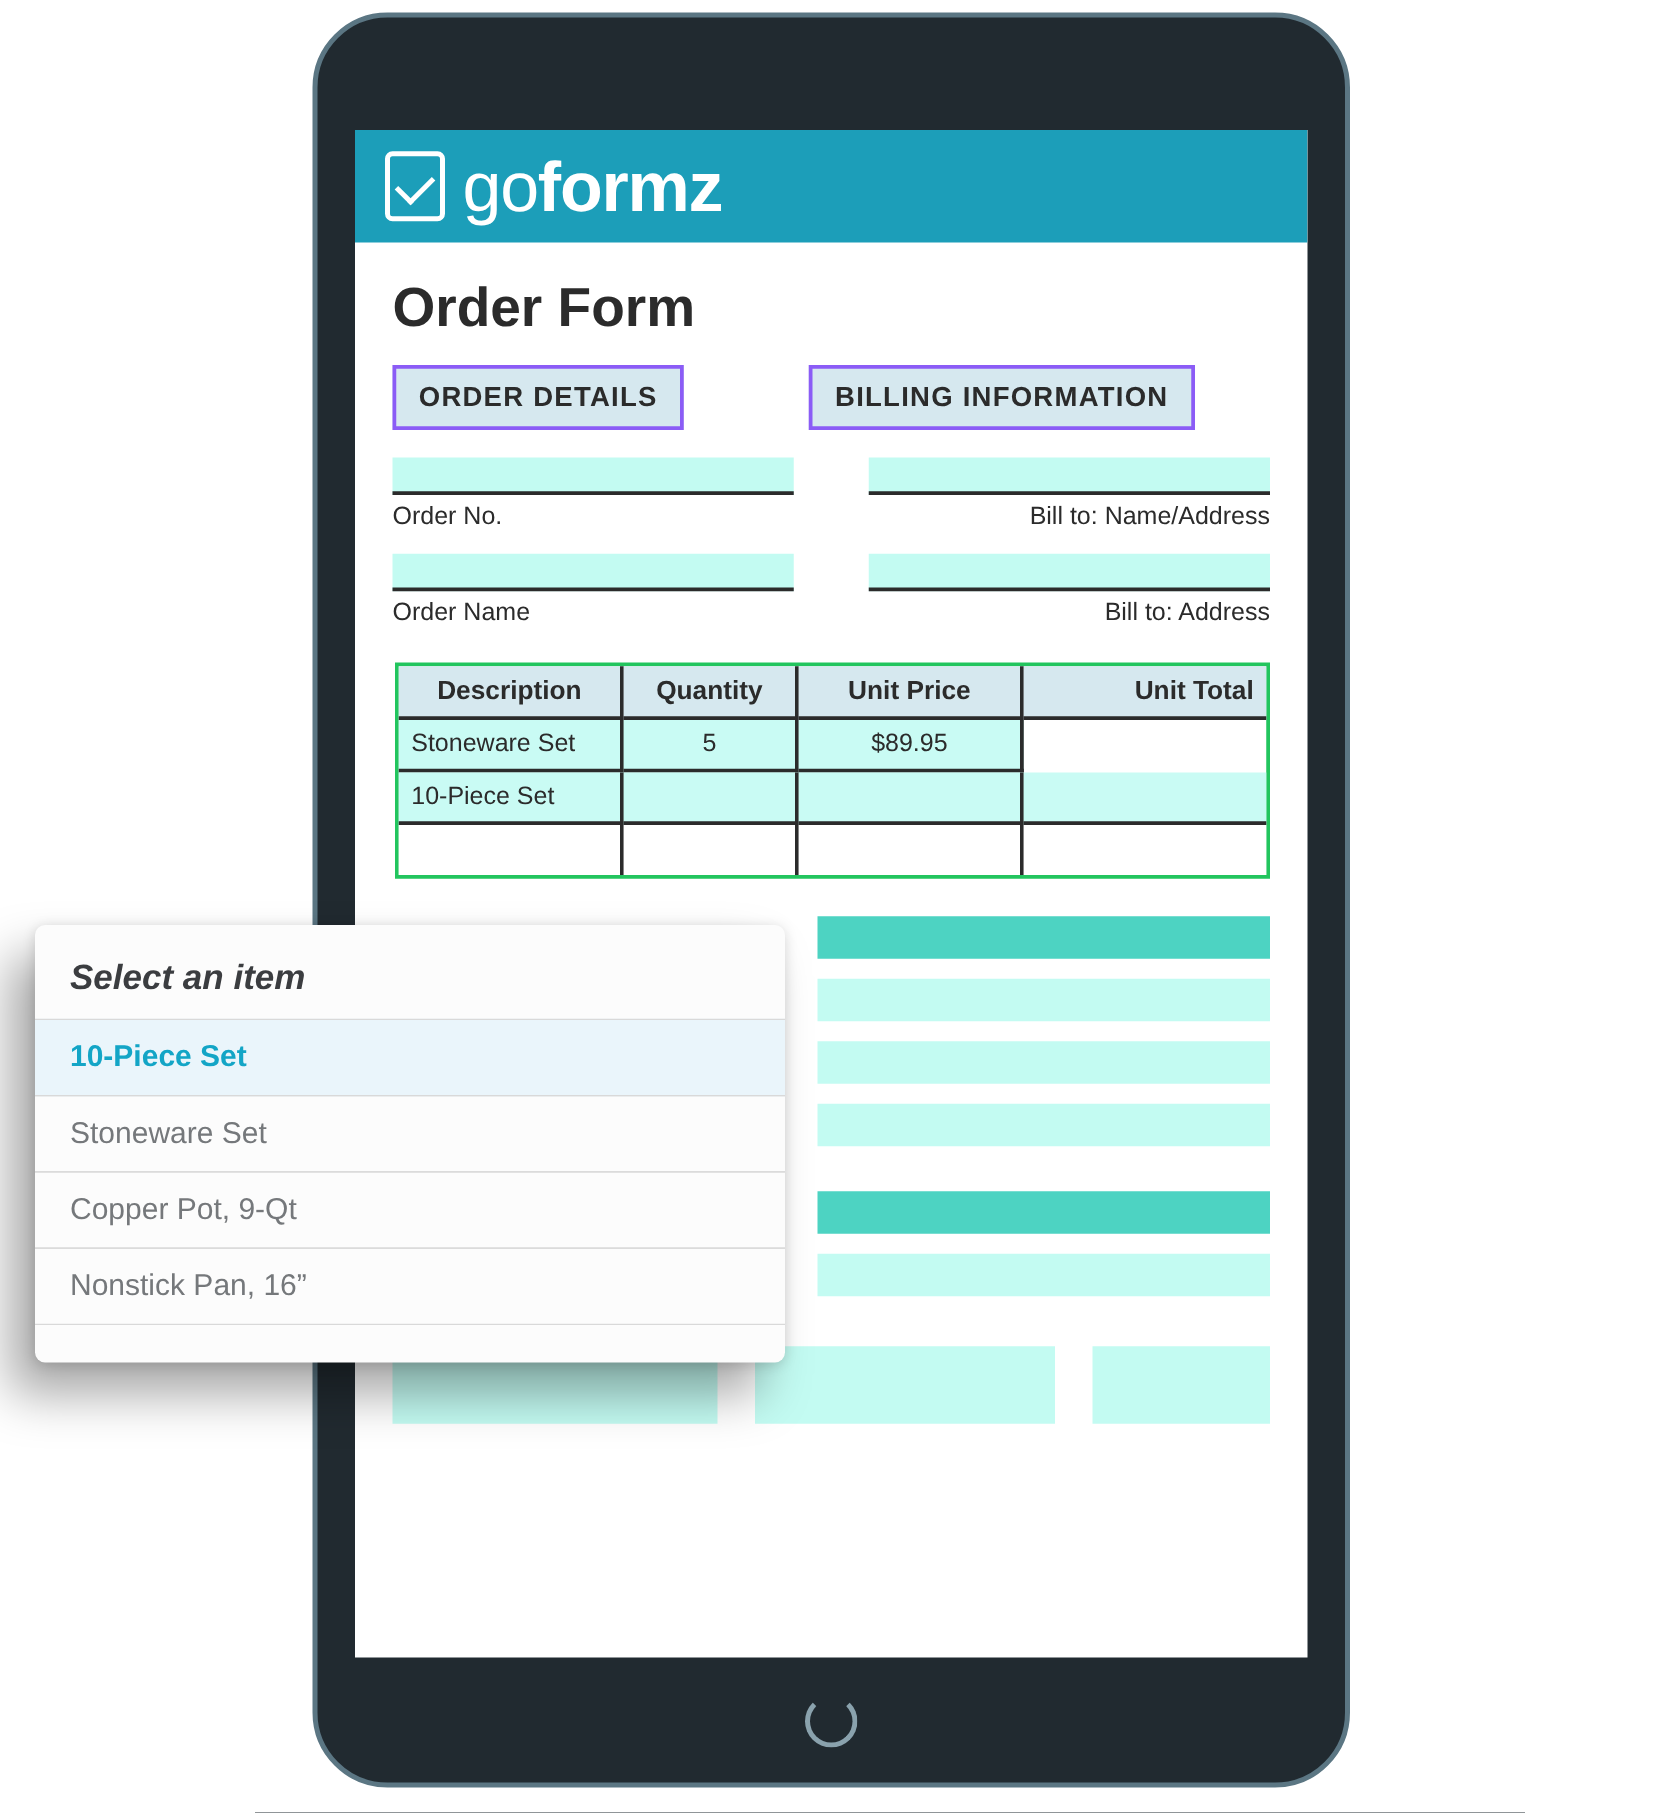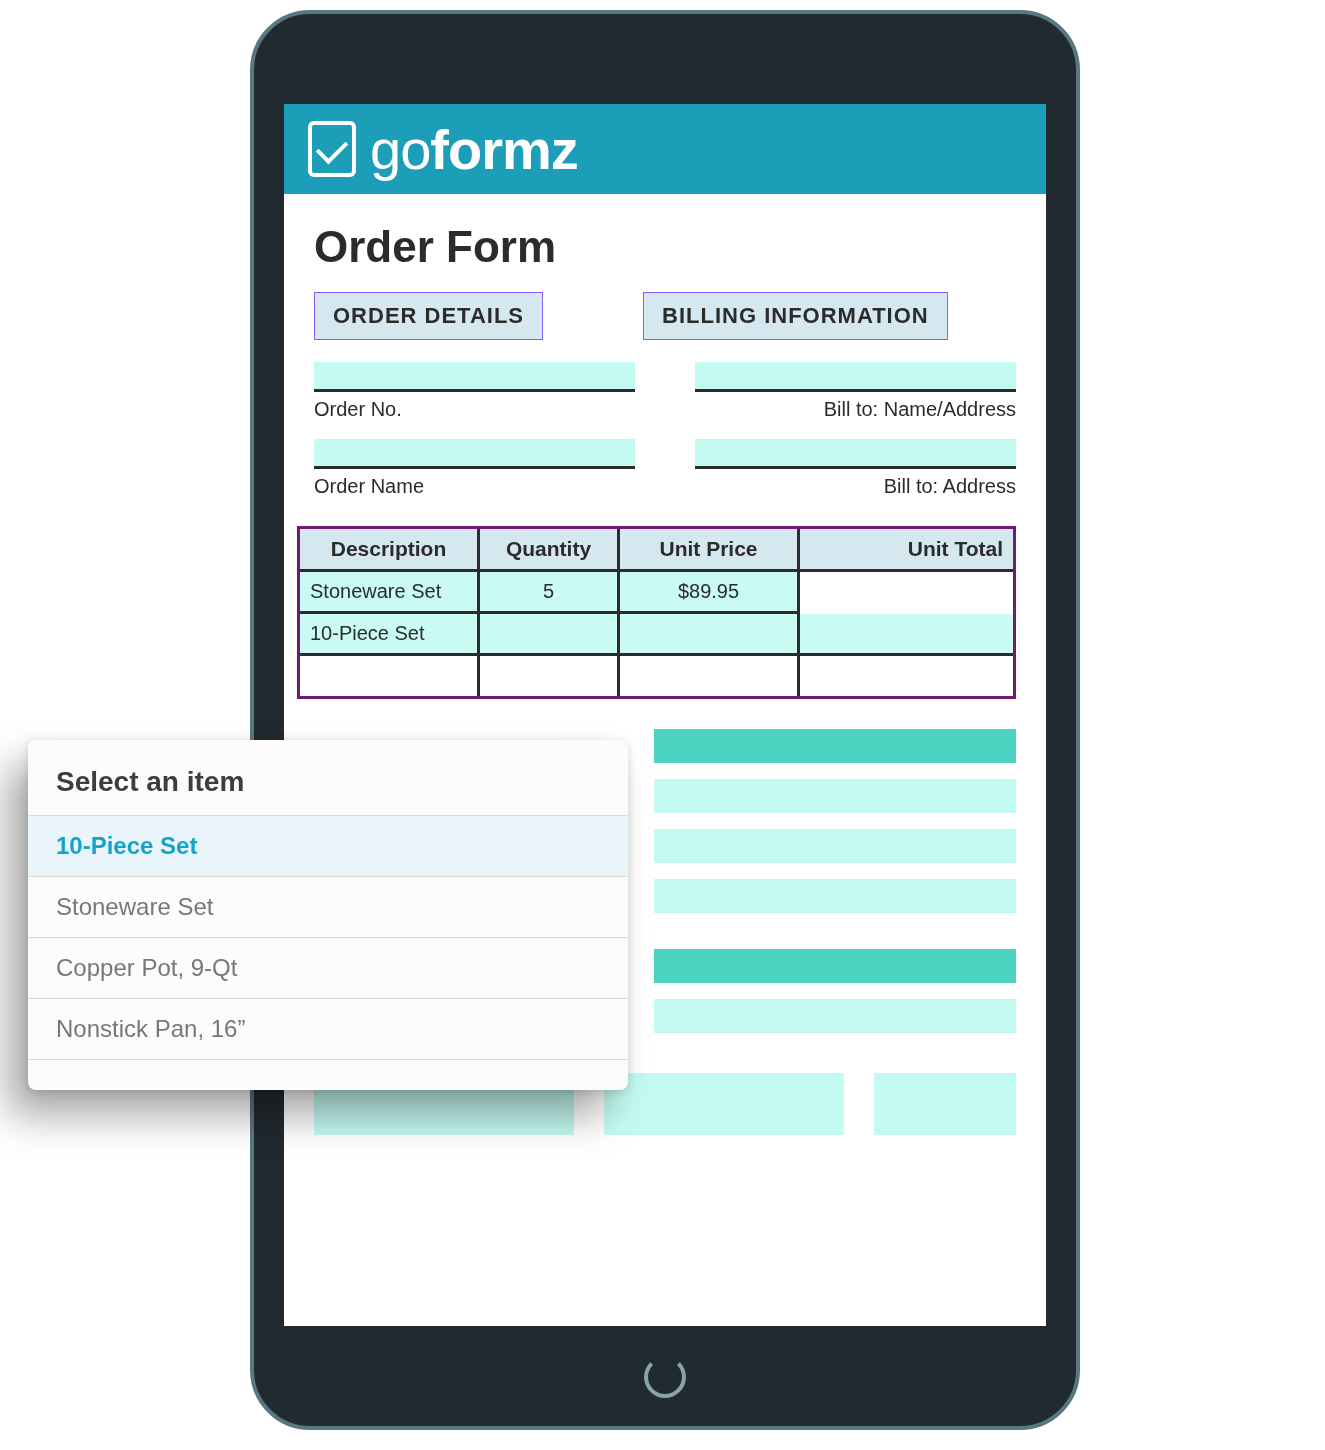--- a/index.html
+++ b/index.html
@@ -59,21 +59,21 @@
       font-weight: 800;
       color: #2b2b2b;
       padding: 28px 30px 20px 30px;
     }
     .section-heads {
       display: flex;
       gap: 100px;
       padding: 0 30px 22px 30px;
     }
     .section-head {
-      border: 1px solid #8b5cf6;
+      border: 3px solid #8b5cf6;
       background: #d6e8ef;
       padding: 10px 18px;
       font-size: 22px;
       font-weight: 800;
       color: #2b2b2b;
       letter-spacing: 1px;
     }
     .fields-row {
       display: flex;
       justify-content: space-between;
@@ -88,22 +88,22 @@
       margin-bottom: 6px;
     }
     .field-label {
       font-size: 20px;
       color: #2b2b2b;
       margin-bottom: 18px;
       font-weight: 500;
     }
     .field-label.right { text-align: right; }
     .table {
-      margin: 10px 30px 0 13px;
-      border: 3px solid #701a75;
+      margin: 10px 30px 0 32px;
+      border: 3px solid #22c55e;
     }
     .thead, .trow { display: flex; }
     .th, .td {
       border-right: 3px solid #2b2b2b;
       border-bottom: 3px solid #2b2b2b;
       padding: 8px 10px;
       font-size: 20px;
     }
     .th { background: #d6e8ef; font-weight: 800; font-size: 21px; text-align: center; color: #2b2b2b; }
     .td { background: #c9fbf4; color: #2b2b2b; text-align: center; font-weight: 500; }
@@ -158,20 +158,21 @@
       background: #fcfcfc;
       border-radius: 8px;
       box-shadow: -20px 25px 40px rgba(0,0,0,0.35), 0 2px 10px rgba(0,0,0,0.15);
       padding: 26px 0 30px 0;
     }
     .popup-title {
       font-size: 28px;
       font-weight: 700;
       color: #3b3d40;
       padding: 0 28px 18px 28px;
+      font-style: italic;
     }
     .popup-item {
       border-top: 1px solid #d9d9d9;
       border-bottom: 1px solid #d9d9d9;
       padding: 16px 28px;
       font-size: 24px;
       color: #75787b;
       font-weight: 500;
       margin-top: -1px;
     }

